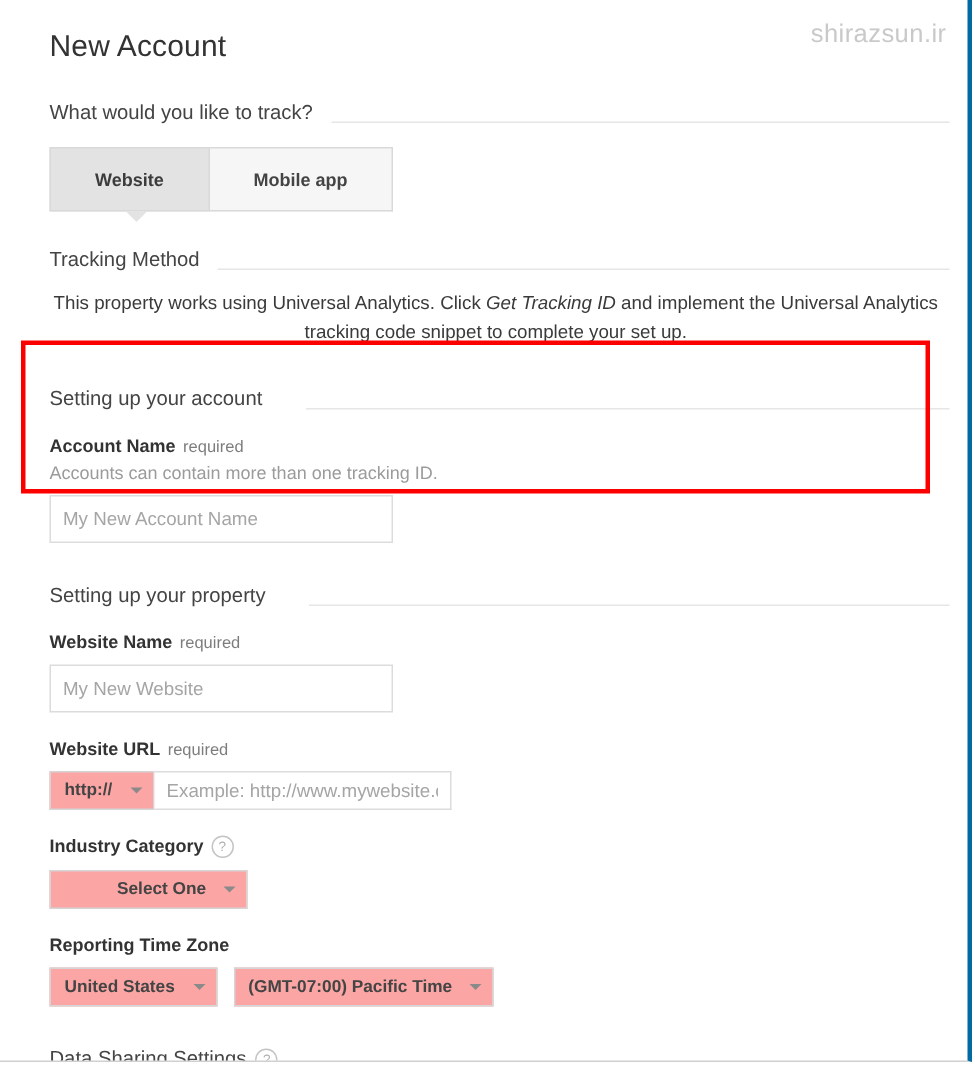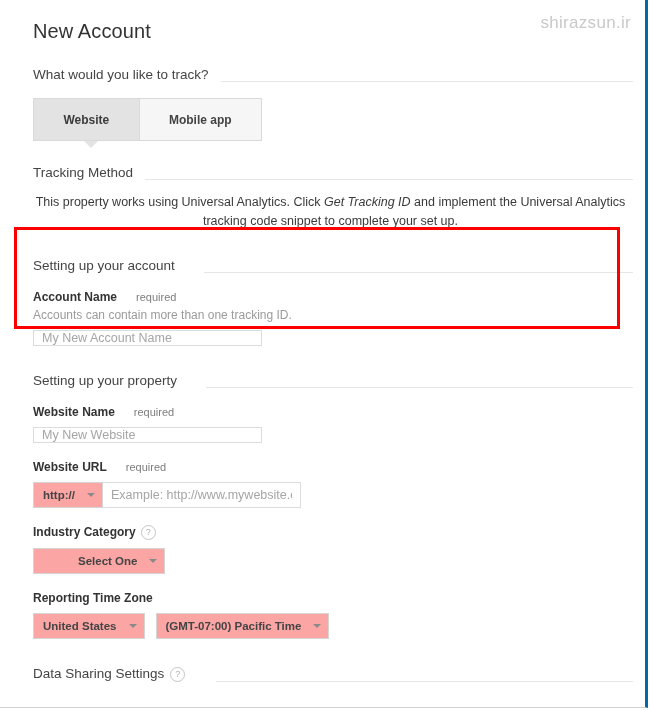--- a/index.html
+++ b/index.html
@@ -114,32 +114,32 @@
   .field { margin-top: 17px; }
   .field-label {
     font-size: 12px;
     font-weight: bold;
     color: #333;
   }
   .req {
     font-weight: normal;
     font-size: 11px;
     color: #7d7d7d;
-    margin-left: 19px;
+    margin-left: 5px;
   }
   .hint {
     font-size: 12px;
     color: #9b9b9b;
     margin-top: 4px;
   }
   .text-input {
     display: block;
     margin-top: 8px;
     width: 229px;
-    height: 16px;
+    height: 32px;
     box-sizing: border-box;
     border: 1px solid #dcdcdc;
     background: #fff;
     font-family: "Liberation Sans", sans-serif;
     font-size: 12.5px;
     color: #333;
     padding: 0 8px;
     outline: none;
   }
   .text-input::placeholder { color: #a5a5a5; }

